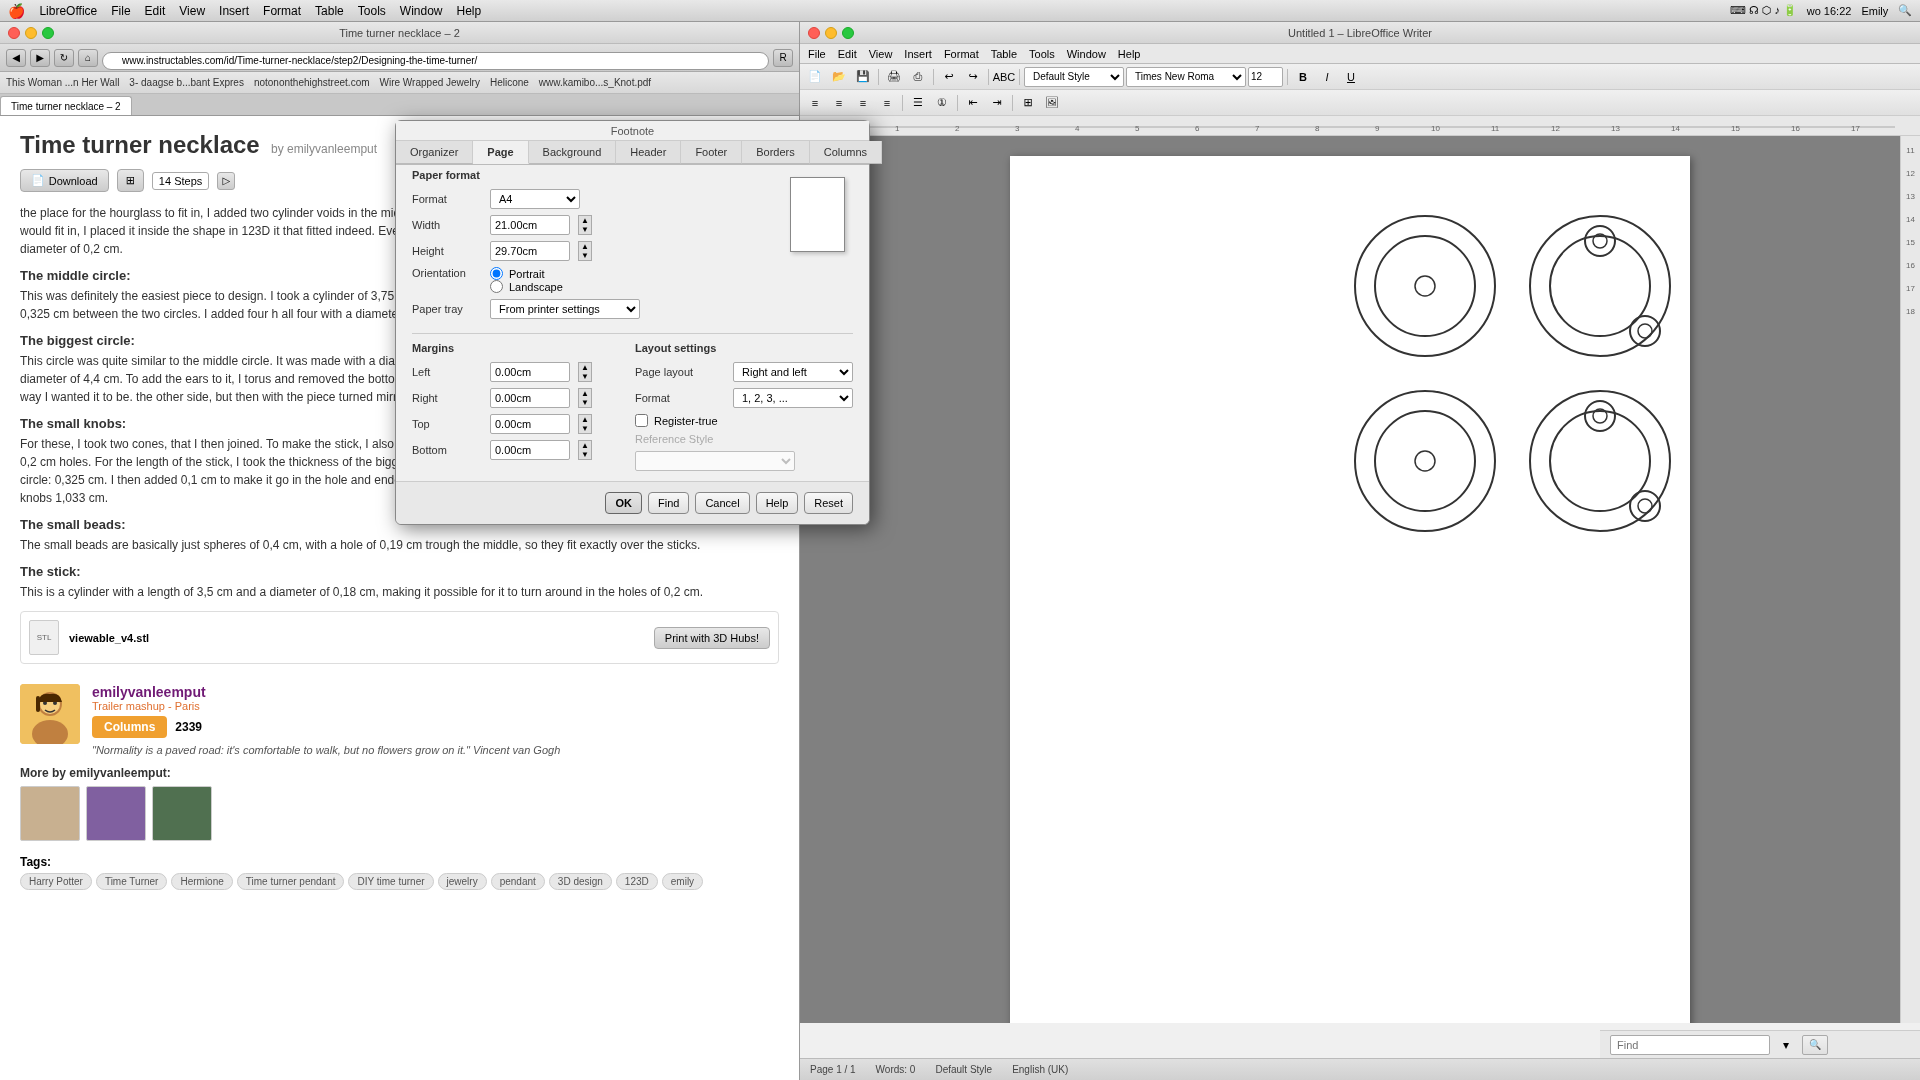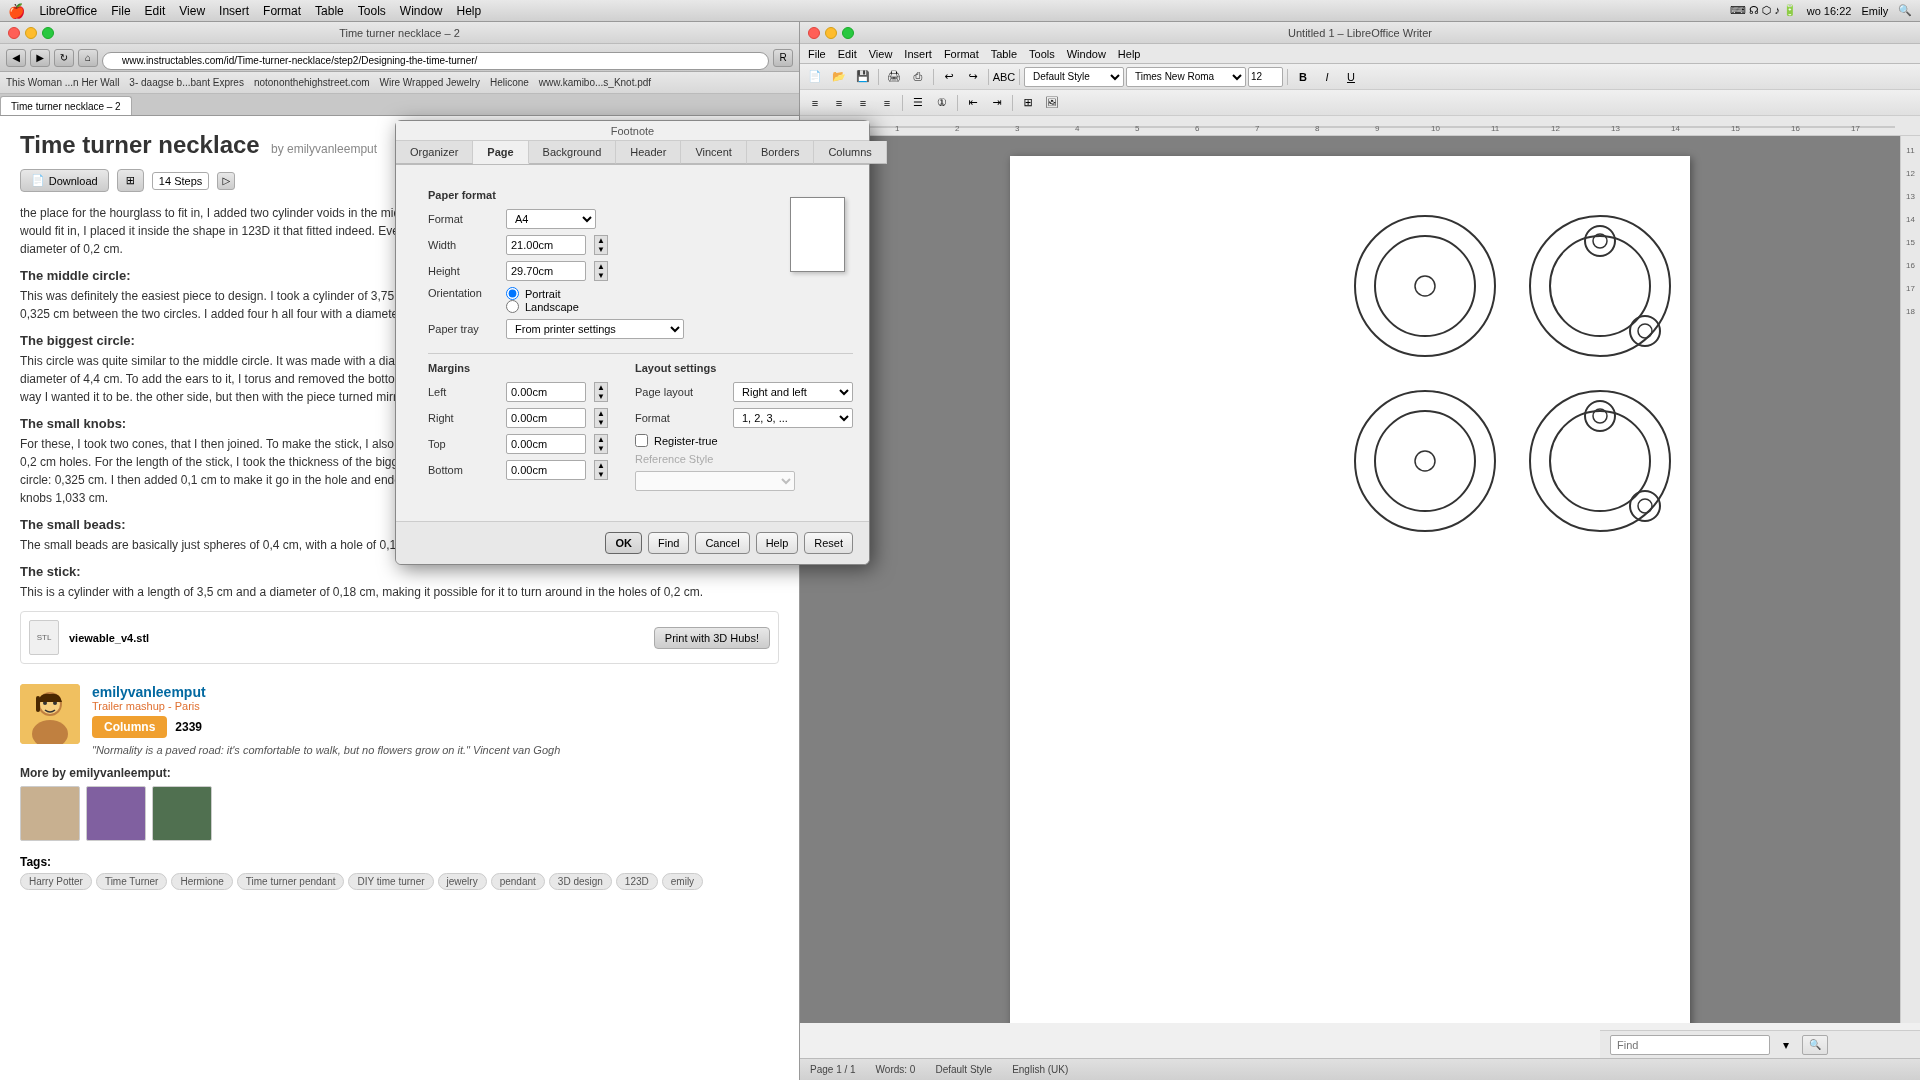--- a/index.html
+++ b/index.html
@@ -67,21 +67,21 @@
     .nav-arrow { width: 18px; height: 18px; background: linear-gradient(to bottom, #e8e8e8, #ccc); border: 1px solid #aaa; border-radius: 3px; display: flex; align-items: center; justify-content: center; font-size: 10px; }
 
     .body-text { font-size: 12px; line-height: 1.5; color: #333; margin-bottom: 8px; }
     .section-title { font-size: 13px; font-weight: 700; margin: 10px 0 4px; color: #333; }
 
     
     .profile-section { margin-top: 20px; display: flex; gap: 12px; }
     .profile-avatar { width: 60px; height: 60px; background: #f0c060; border-radius: 4px; flex-shrink: 0; overflow: hidden; }
     .profile-avatar svg { width: 100%; height: 100%; }
     .profile-info { flex: 1; }
-    .profile-name { font-size: 14px; font-weight: 700; color: #0369a1; }
+    .profile-name { font-size: 14px; font-weight: 700; color: #701a75; }
     .profile-location { font-size: 11px; color: #e07030; }
     .follow-row { display: flex; align-items: center; gap: 8px; margin-top: 4px; }
     .follow-btn { padding: 4px 12px; background: #f0a030; border: none; border-radius: 4px; color: #fff; font-size: 12px; font-weight: 700; cursor: pointer; }
     .followers-count { font-size: 12px; font-weight: 700; }
     .bio-text { font-size: 11px; color: #555; margin-top: 6px; font-style: italic; }
     .more-by { font-size: 12px; font-weight: 700; margin-top: 10px; color: #333; }
     .more-thumbs { display: flex; gap: 6px; margin-top: 6px; }
     .thumb { width: 60px; height: 55px; background: #ddd; border: 1px solid #ccc; border-radius: 2px; }
     .thumb-1 { background: #c8b090; }
     .thumb-2 { background: #8060a0; }
@@ -185,21 +185,21 @@
       display: flex; background: #e0e0e0; border-bottom: 1px solid #bbb;
     }
     .dialog-tab {
       padding: 5px 14px; font-size: 11px; cursor: pointer; border-right: 1px solid #ccc;
       border-bottom: 1px solid #bbb; background: #e0e0e0; color: #333;
     }
     .dialog-tab.active {
       background: #f0f0f0; border-bottom: 1px solid #f0f0f0; font-weight: 600;
     }
 
-    .dialog-body { padding: 24px 16px; margin-left: 16px; }
+    .dialog-body { padding: 4px 16px; }
     .section-label { font-size: 11px; font-weight: 700; color: #333; margin-bottom: 8px; }
     .form-row { display: flex; align-items: center; margin-bottom: 6px; gap: 8px; }
     .form-label { font-size: 11px; color: #333; width: 70px; flex-shrink: 0; }
     .form-label-wide { font-size: 11px; color: #333; width: 90px; flex-shrink: 0; }
     .form-select { height: 20px; padding: 0 4px; border: 1px solid #aaa; border-radius: 2px; font-size: 11px; background: #fff; }
     .form-input { height: 20px; width: 80px; padding: 0 4px; border: 1px solid #aaa; border-radius: 2px; font-size: 11px; background: #fff; }
     .spinner-btn { width: 14px; height: 20px; background: #e0e0e0; border: 1px solid #aaa; font-size: 8px; display: flex; flex-direction: column; align-items: center; justify-content: space-around; cursor: pointer; }
     .radio-row { display: flex; align-items: center; gap: 6px; font-size: 11px; }
     .checkbox-row { display: flex; align-items: center; gap: 6px; font-size: 11px; }
 
@@ -531,21 +531,21 @@
 <div class="dialog-overlay">
   <div class="dialog">
     <div class="dialog-subtitle">
       <span>Footnote</span>
     </div>
     <div class="dialog-tabs">
       <div class="dialog-tab">Organizer</div>
       <div class="dialog-tab active">Page</div>
       <div class="dialog-tab">Background</div>
       <div class="dialog-tab">Header</div>
-      <div class="dialog-tab">Vincent</div>
+      <div class="dialog-tab">Footer</div>
       <div class="dialog-tab">Borders</div>
       <div class="dialog-tab">Columns</div>
     </div>
     <div class="dialog-body">
 
       <div class="page-preview"></div>
 
       <div class="section-label">Paper format</div>
       <div class="two-columns">
         <div class="col-left">
@@ -579,21 +579,21 @@
                 <span>Portrait</span>
               </div>
               <div class="radio-row">
                 <input type="radio" name="orientation" style="">
                 <span>Landscape</span>
               </div>
             </div>
           </div>
           <div class="form-row" style="margin-top:4px;">
             <span class="form-label">Paper tray</span>
-            <select class="form-select" style="width:178px;">
+            <select class="form-select" style="width:150px;">
               <option>From printer settings</option>
             </select>
           </div>
         </div>
       </div>
 
       <div class="divider-line"></div>
 
       <div class="two-columns">
 

